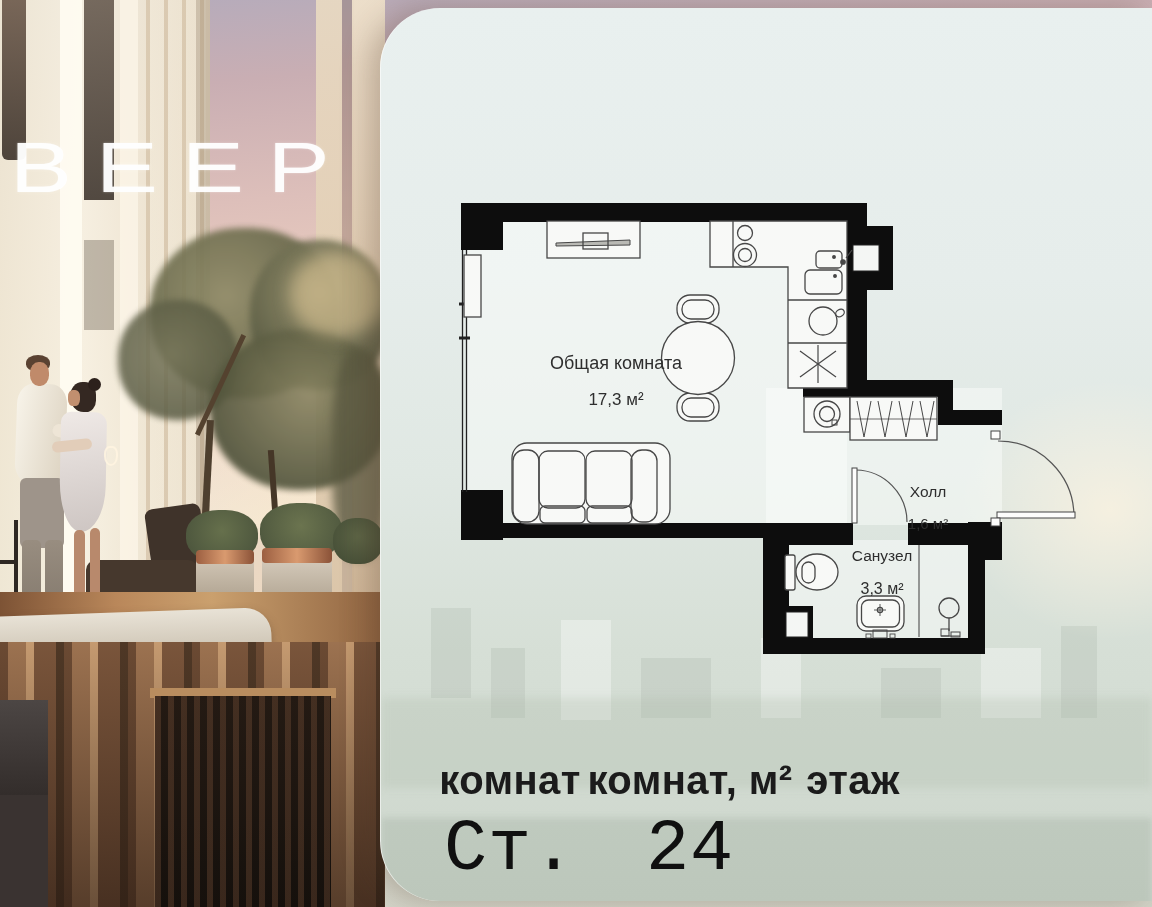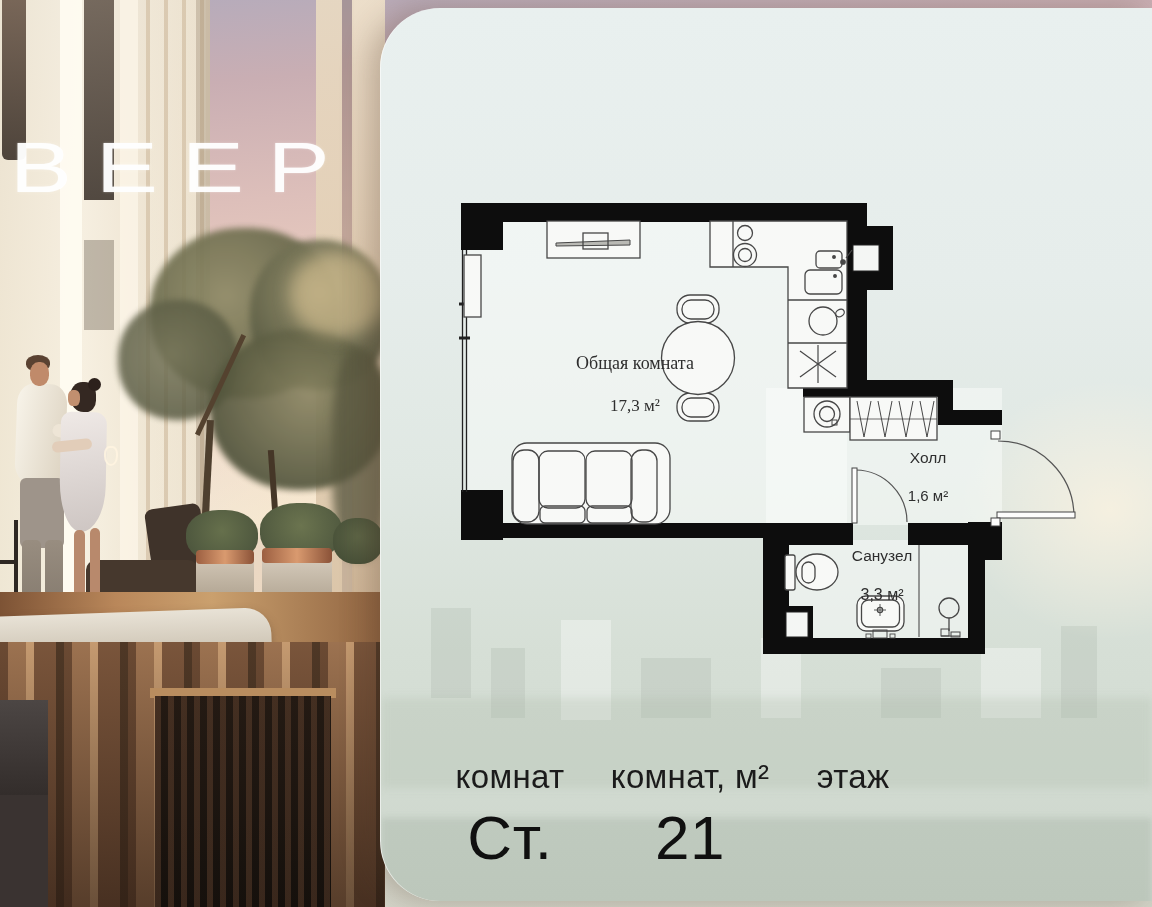--- a/index.html
+++ b/index.html
@@ -98,34 +98,34 @@
   .city{position:absolute;inset:0;border-radius:60px 0 0 60px;overflow:hidden;}
   .cb{position:absolute;background:rgba(125,140,128,.14);}
   .cw{position:absolute;background:rgba(255,255,255,.35);}
   .cband{position:absolute;left:0;right:0;top:690px;height:90px;background:rgba(175,188,173,.30);filter:blur(4px);}
   .ctree{position:absolute;left:0;right:0;top:810px;height:90px;background:rgba(80,100,75,.13);filter:blur(3px);}
 
   
   .plan-svg{left:0;top:0;width:1152px;height:907px;z-index:6;pointer-events:none;}
   .plan-label{z-index:7;color:#2e2e2e;text-align:center;line-height:1.25;}
   .plan-label .nm{display:block;}
-  .plan-label .ar{display:block;margin-top:20px;}
-  .lab-main{left:535px;top:352px;width:200px;font-size:18px;font-family:Liberation Serif, serif;}
+  .plan-label .ar{display:block;margin-top:14px;}
+  .lab-main{left:516px;top:352px;width:200px;font-size:18px;}
   .lab-main .ar{font-size:17px;}
-  .lab-hall{left:878px;top:448px;width:100px;font-size:15.5px;}
+  .lab-hall{left:878px;top:482px;width:100px;font-size:15.5px;}
   .lab-hall .ar{font-size:15px;}
   .lab-san{left:832px;top:546px;width:100px;font-size:15.5px;}
   .lab-san .ar{font-size:16px;}
 
   
   .summary{left:440px;top:758px;width:466px;z-index:7;display:flex;justify-content:space-between;}
   .sum-col{display:flex;flex-direction:column;align-items:center;gap:6px;}
   .sc1{width:140px;} .sc2{width:200px;} .sc3{width:106px;}
-  .sum-label{font-size:33px;color:#1b1b1b;letter-spacing:.01em;white-space:nowrap;}
-  .sum-value{font-size:62px;color:#101010;letter-spacing:.01em;}
+  .sum-label{font-size:40px;color:#1b1b1b;letter-spacing:.01em;white-space:nowrap;font-weight:bold;}
+  .sum-value{font-size:72px;color:#101010;letter-spacing:.01em;font-family:Liberation Mono, monospace;}
 </style>
 </head>
 <body>
 
 <div class="stage">
 
   <div class="abs photo">
     <div class="abs sky"></div>
     <div class="abs sunglow"></div>
     <div class="abs cityhaze"></div>
@@ -363,20 +363,20 @@
     <span class="ar">3,3 м²</span>
   </div>
 
   <div class="abs summary">
     <div class="sum-col sc1">
       <div class="sum-label">комнат</div>
       <div class="sum-value">Ст.</div>
     </div>
     <div class="sum-col sc2">
       <div class="sum-label">комнат, м²</div>
-      <div class="sum-value">21</div>
+      <div class="sum-value">24</div>
     </div>
     <div class="sum-col sc3">
       <div class="sum-label">этаж</div>
     </div>
   </div>
 
 </div>
 
 </body></html>

